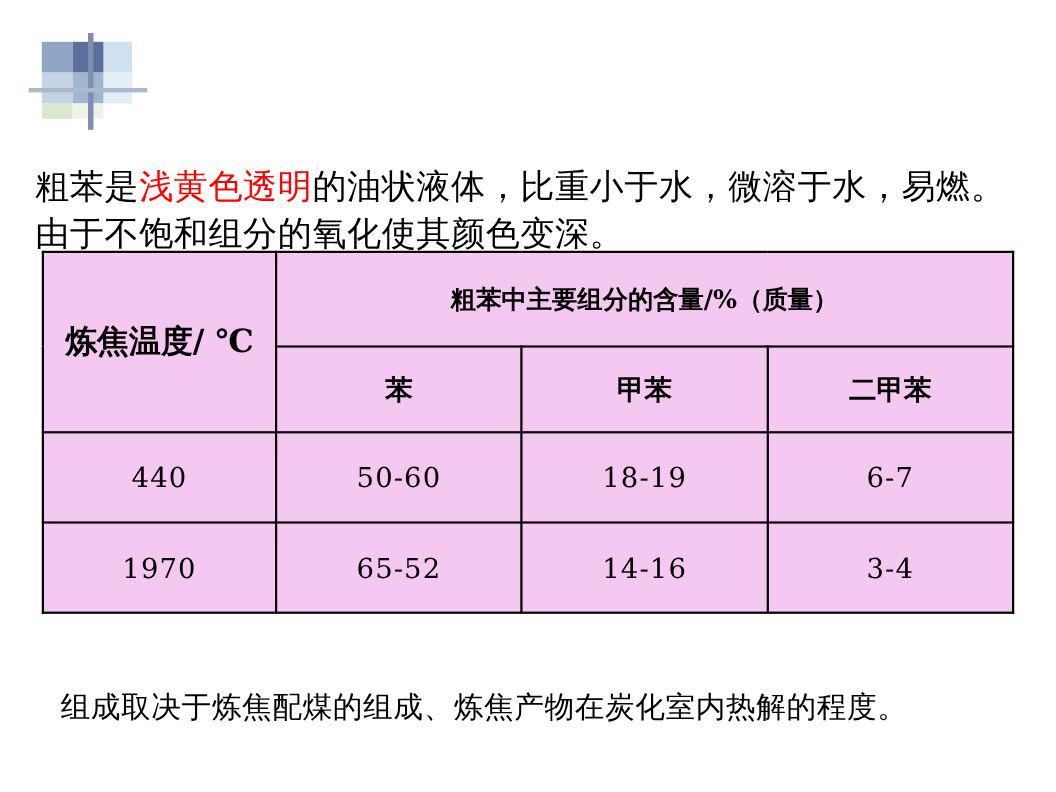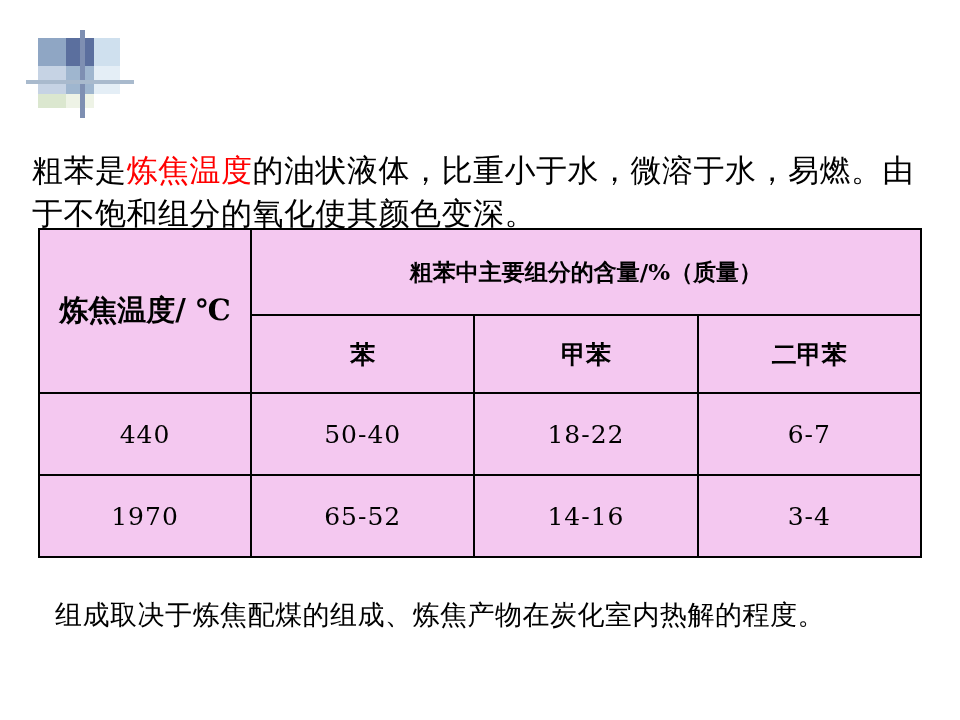--- a/index.html
+++ b/index.html
@@ -109,21 +109,21 @@
   .row-data td {
     font-size: 25px;
     height: 72px;
     letter-spacing: 1px;
   }
 
   
   .footer-note {
     position: absolute;
     left: 55px;
-    top: 570px;
+    top: 598px;
     width: 880px;
     font-family: "DejaVu Serif", serif;
     font-size: 27px;
     color: #000000;
     letter-spacing: 0.5px;
   }
 </style>
 </head>
 <body>
 
@@ -134,39 +134,39 @@
   <span class="sq sq-b"></span>
   <span class="sq sq-c"></span>
   <span class="sq sq-d"></span>
   <span class="sq sq-g"></span>
   <span class="sq sq-h"></span>
   <span class="bar-v"></span>
   <span class="bar-h"></span>
 </div>
 
 <p class="intro">
-  <span>粗苯是</span><span class="hl">炼焦温度</span><span>的油状液体，比重小于水，微溶于水，易燃。由于不饱和组分的氧化使其颜色变深。</span>
+  <span>粗苯是</span><span class="hl">浅黄色透明</span><span>的油状液体，比重小于水，微溶于水，易燃。由于不饱和组分的氧化使其颜色变深。</span>
 </p>
 
 <div class="table-wrap">
   <table class="data">
     <tbody>
       <tr>
         <td class="cell-temp-head" rowspan="2">炼焦温度/ ℃</td>
         <td class="cell-group-head" colspan="3">粗苯中主要组分的含量/%（质量）</td>
       </tr>
       <tr>
         <td class="cell-sub cell-sub-benzene">苯</td>
         <td class="cell-sub cell-sub-toluene">甲苯</td>
         <td class="cell-sub cell-sub-xylene">二甲苯</td>
       </tr>
       <tr class="row-data">
         <td>440</td>
-        <td>50-40</td>
-        <td>18-22</td>
+        <td>50-60</td>
+        <td>18-19</td>
         <td>6-7</td>
       </tr>
       <tr class="row-data">
         <td>1970</td>
         <td>65-52</td>
         <td>14-16</td>
         <td>3-4</td>
       </tr>
     </tbody>
   </table>

